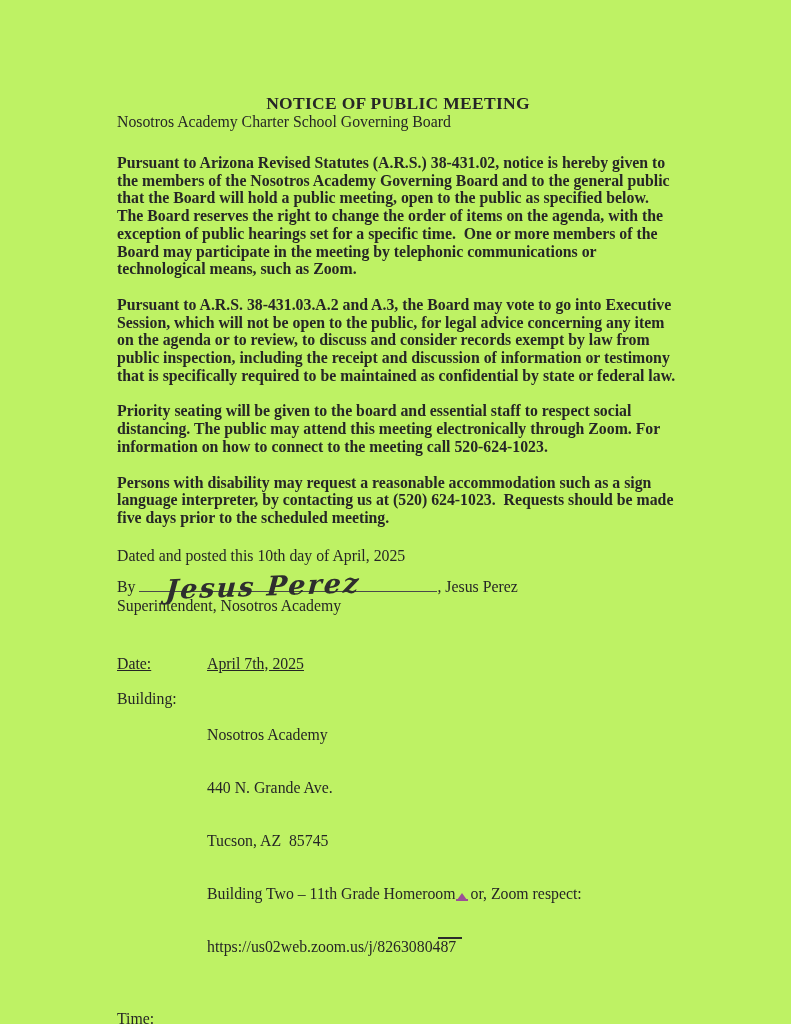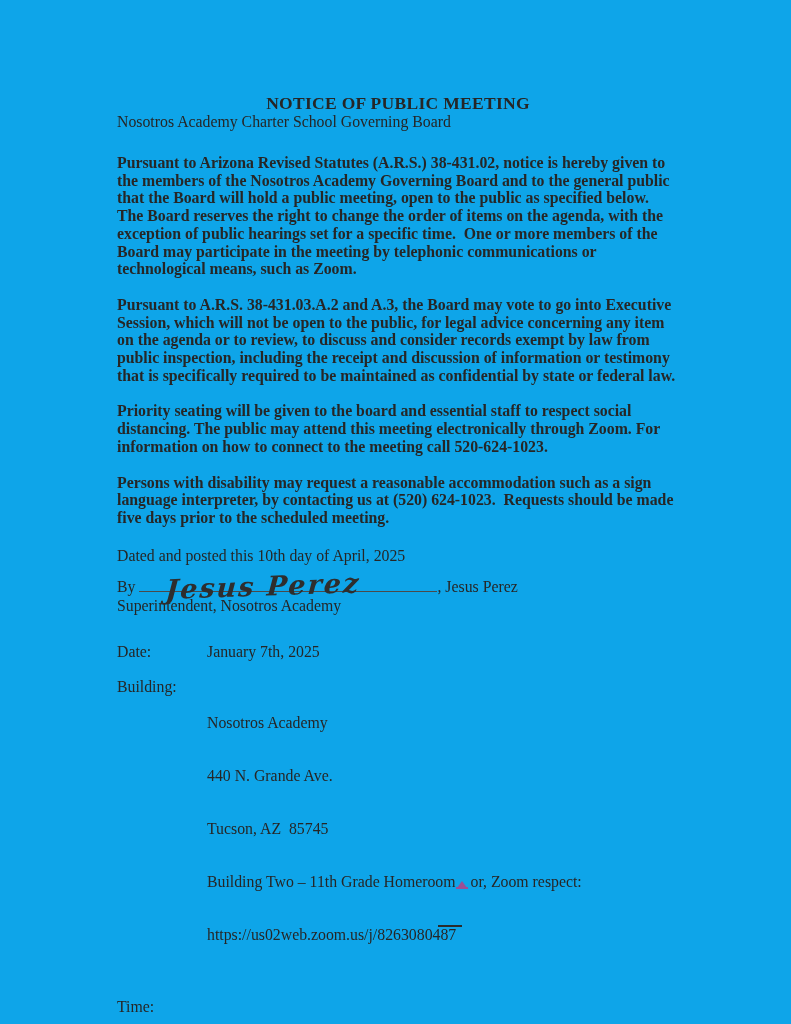--- a/index.html
+++ b/index.html
@@ -1,20 +1,20 @@
 <!DOCTYPE html>
 <html><head>
 <meta charset="utf-8">
 <style>
   html, body { margin: 0; padding: 0; background: #ffffff; }
   .page {
     position: relative;
     width: 791px;
     height: 1024px;
-    background: #0ea5e9;
+    background: #bef264;
     font-family: "Liberation Serif", "DejaVu Serif", serif;
     font-size: 15.8px;
     line-height: 17.7px;
     color: #262626;
     overflow: hidden;
   }
   .content {
     position: absolute;
     left: 117px;
     top: 93px;
@@ -60,21 +60,21 @@
     letter-spacing: 2px;
     color: #2e2e2e;
     transform: rotate(-2deg) skewX(-6deg);
     transform-origin: left bottom;
     white-space: nowrap;
   }
   .sig-title { margin-top: 1px; white-space: pre-wrap; }
   .detail-row { display: flex; align-items: flex-start; }
   .detail-label { width: 90px; flex: 0 0 90px; white-space: pre-wrap; }
   .detail-value { white-space: pre-wrap; }
-  .row-date { margin-top: 28px; }
+  .row-date { margin-top: 40px; text-decoration: underline; }
   .row-location { margin-top: 18px; }
   .row-time { margin-top: 19px; }
   .loc-line { white-space: pre-wrap; }
   .caret-mark {
     display: inline-block;
     width: 0; height: 0;
     border-left: 5px solid transparent;
     border-right: 5px solid transparent;
     border-bottom: 7px solid #9b4f96;
     margin: 0 0 -1px 1px;
@@ -114,21 +114,21 @@
 
     <p class="body-para"><span class="b">Persons with disability may request a reasonable accommodation such as a sign language interpreter, by contacting us at (520) 624-1023.  Requests should be made five days prior to the scheduled meeting.</span></p>
 
     <div class="dated-line">Dated and posted this 10th day of April, 2025</div>
 
     <div class="sig-row"><span>By</span><span class="sig-line"><span class="sig-script">Jesus Perez</span></span><span>, Jesus Perez</span></div>
     <div class="sig-title">Superintendent, Nosotros Academy</div>
 
     <div class="detail-row row-date">
       <div class="detail-label">Date:</div>
-      <div class="detail-value">January 7th, 2025</div>
+      <div class="detail-value">April 7th, 2025</div>
     </div>
 
     <div class="detail-row row-location">
       <div class="detail-label">Building:</div>
       <div class="detail-value">
         <div class="loc-line">Nosotros Academy</div>
         <div class="loc-line">440 N. Grande Ave.</div>
         <div class="loc-line">Tucson, AZ  85745</div>
         <div class="loc-line"><span>Building Two – 11th Grade Homeroom</span><span class="caret-mark"></span><span> or, Zoom respect:</span></div>
         <div class="loc-line"><span class="url-wrap"><span>https://us02web.zoom.us/j/8263080487</span><span class="stray-mark"></span></span></div>

